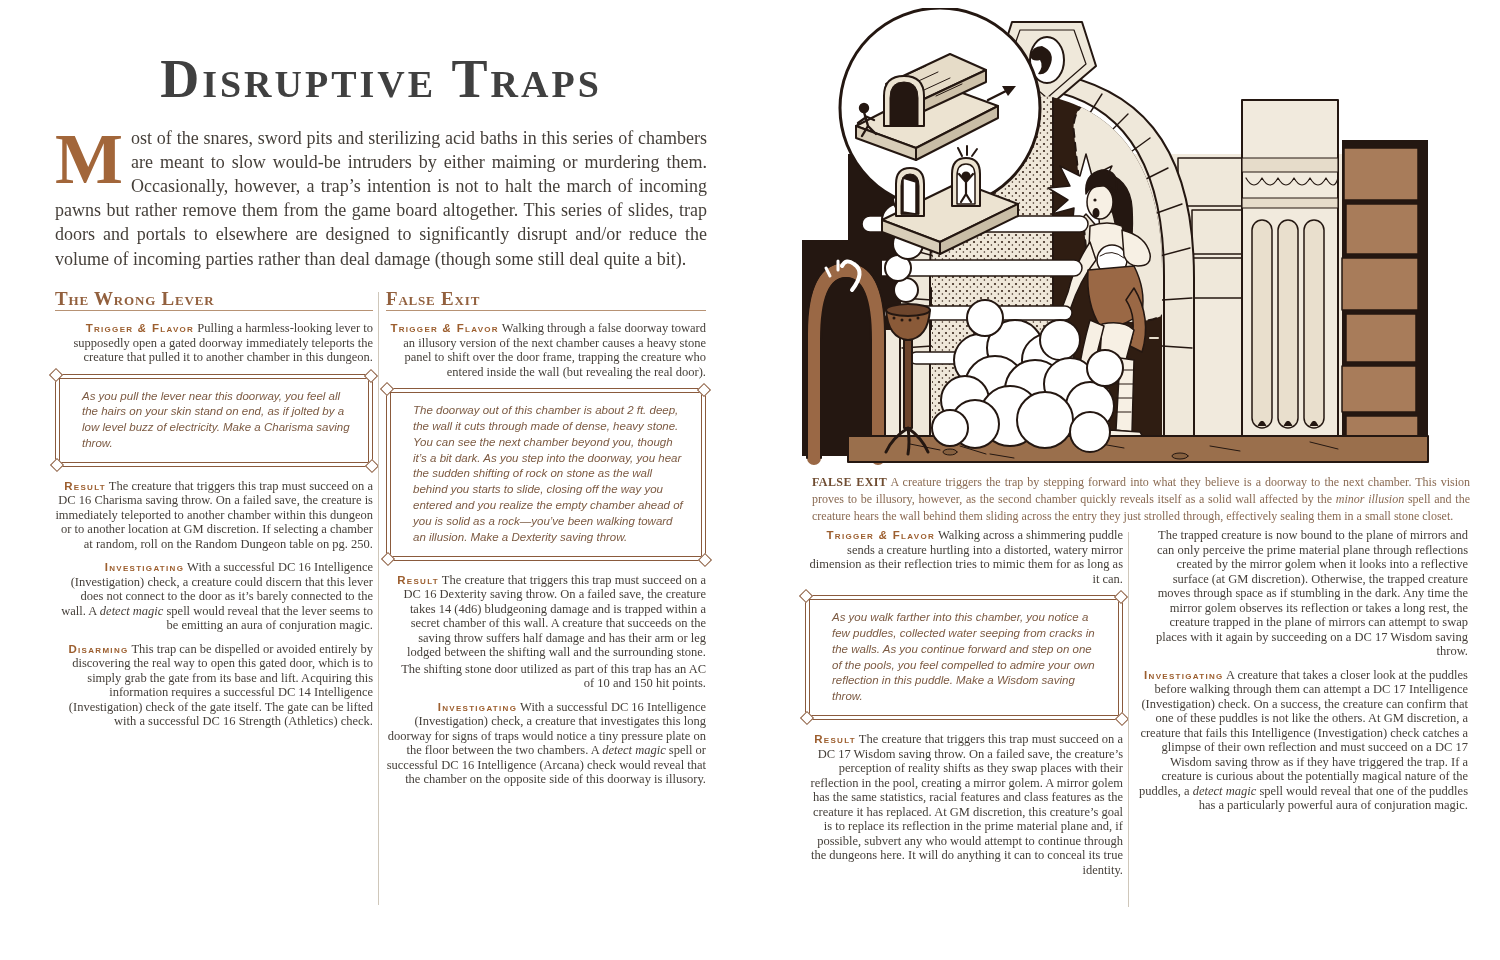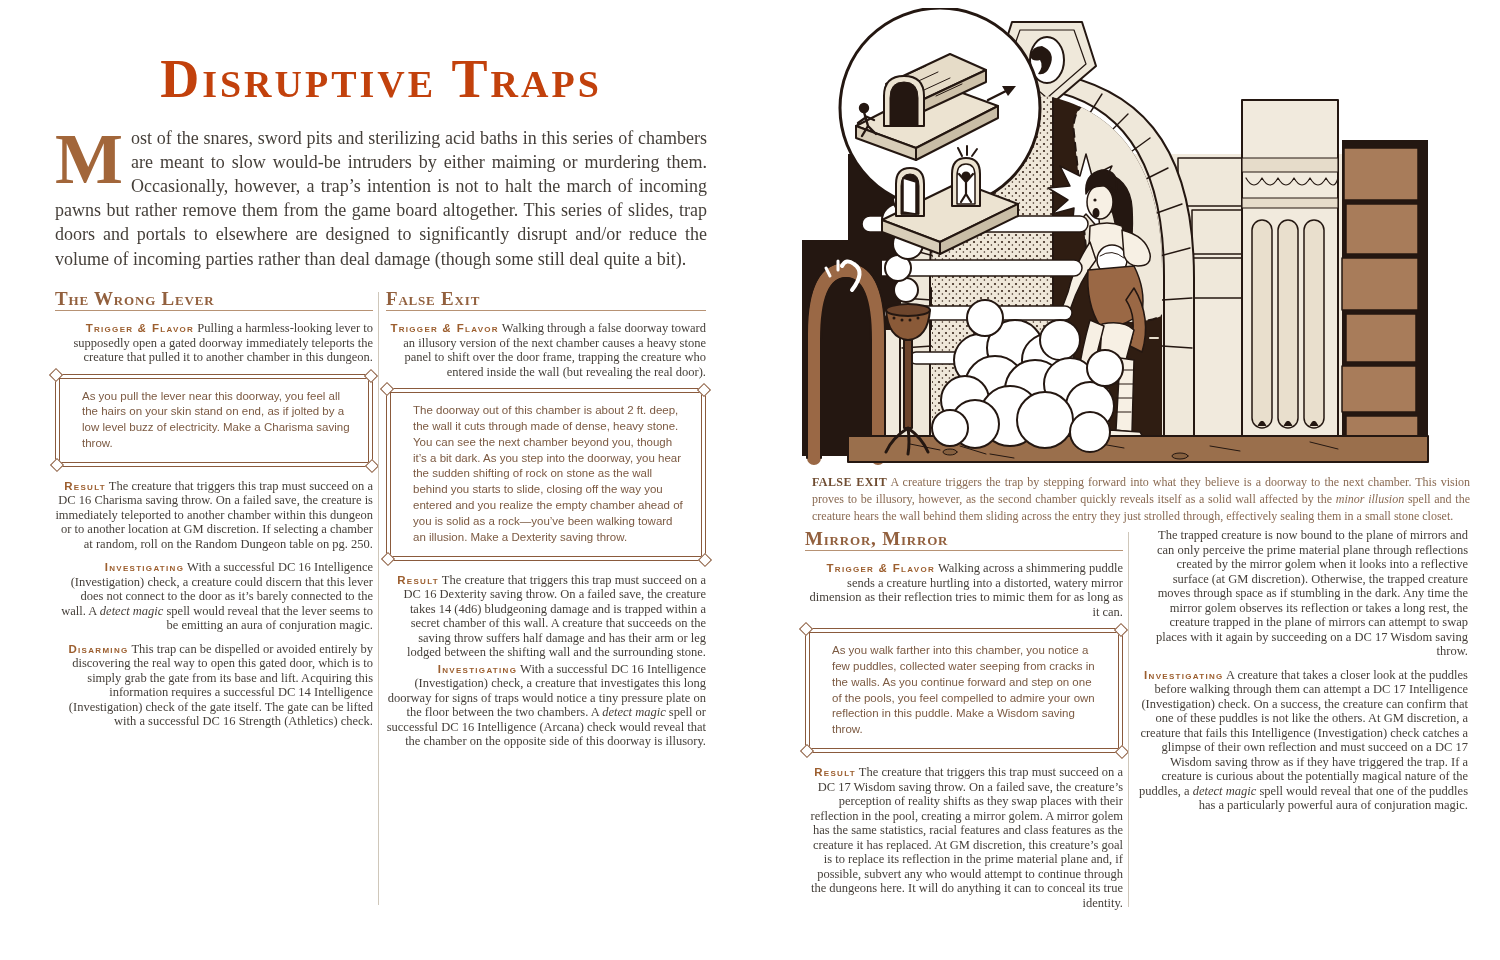--- a/index.html
+++ b/index.html
@@ -7,21 +7,21 @@
   .spread {
     position:relative; width:1500px; height:960px; background:#ffffff;
     font-family:"Liberation Serif", serif; color:#453f39; overflow:hidden;
   }
   .abs { position:absolute; }
 
   
   .title {
     left:55px; top:52px; width:652px; text-align:center;
     font-size:54px; font-weight:700; font-variant:small-caps;
-    letter-spacing:3px; color:#c2410c; line-height:1;
+    letter-spacing:3px; color:#404040; line-height:1;
   }
   .intro {
     left:55px; top:126px; width:652px;
     font-size:18px; line-height:1.34; color:#453f39; text-align:justify;
   }
   .dropcap {
     float:left; font-size:72px; line-height:.78; font-weight:600;
     color:#a2663a; margin:5px 8px 0 0;
   }
   .col { position:absolute; }
@@ -45,21 +45,21 @@
     position:relative; background:#fff;
   }
   .flavor-box::before, .flavor-box::after, .fb-inner::before, .fb-inner::after {
     content:""; position:absolute; width:8px; height:8px; background:#fff;
     border:1px solid #8a5a3c; transform:rotate(45deg);
   }
   .flavor-box::before { left:-5px; top:-5px; }
   .flavor-box::after { right:-5px; bottom:-5px; }
   .fb-inner::before { right:-8px; top:-8px; }
   .fb-inner::after { left:-8px; bottom:-8px; }
-  .fb-inner { border:1px solid #8a5a3c; padding:10px 16px 10px 22px; position:relative; }
+  .fb-inner { border:1px solid #8a5a3c; padding:10px 16px 10px 22px; position:relative;font-style:italic; }
   .fb-inner p {
     font-family:"Liberation Sans", sans-serif; font-size:11.5px;
     line-height:1.38; color:#7c5a42;
   }
   .footer {
     left:48px; top:958px; width:600px; color:#574a40; white-space:nowrap;
   }
   .footer .pgnum { font-size:15px; margin-right:10px; }
   .footer .booktitle {
     font-size:11.5px; font-variant:small-caps; letter-spacing:1.2px;
@@ -99,20 +99,21 @@
 
   <section class="col" style="left:386px; top:288px; width:320px;">
     <h2 class="sec-h">False Exit</h2>
     <p class="body"><span class="kw">Trigger <i>&amp;</i> Flavor</span> <span>Walking through a false doorway toward an illusory version of the next chamber causes a heavy stone panel to shift over the door frame, trapping the creature who entered inside the wall (but revealing the real door).</span></p>
     <div class="flavor-box">
       <div class="fb-inner">
           <p>The doorway out of this chamber is about 2 ft. deep, the wall it cuts through made of dense, heavy stone. You can see the next chamber beyond you, though it’s a bit dark. As you step into the doorway, you hear the sudden shifting of rock on stone as the wall behind you starts to slide, closing off the way you entered and you realize the empty chamber ahead of you is solid as a rock—you’ve been walking toward an illusion. Make a Dexterity saving throw.</p>
         </div>
     </div>
     <p class="body nogap"><span class="kw">Result</span> <span>The creature that triggers this trap must succeed on a DC 16 Dexterity saving throw. On a failed save, the creature takes 14 (4d6) bludgeoning damage and is trapped within a secret chamber of this wall. A creature that succeeds on the saving throw suffers half damage and has their arm or leg lodged between the shifting wall and the surrounding stone.</span></p>
+    <p class="body indent">The shifting stone door utilized as part of this trap has an AC of 10 and 150 hit points.</p>
     <p class="body"><span class="kw">Investigating</span> <span>With a successful DC 16 Intelligence (Investigation) check, a creature that investigates this long doorway for signs of traps would notice a tiny pressure plate on the floor between the two chambers. A <i>detect magic</i> spell or successful DC 16 Intelligence (Arcana) check would reveal that the chamber on the opposite side of this doorway is illusory.</span></p>
   </section>
 
   <div class="abs footer">
     <span class="pgnum">86</span><span class="booktitle">The Game Master’s Book of Traps, Puzzles and Dungeons</span>
   </div>
 
   <svg class="abs illo" viewBox="0 0 648 458" aria-hidden="true">
     <g stroke-linejoin="round" stroke-linecap="round">
       <defs>
@@ -324,21 +325,20 @@
           </g>
           <path d="M172,148 l-4,-8 M177,147 l0,-9 M182,148 l5,-7" stroke-width="2"></path>
         </g>
       </g>
     </g>
   </svg>
 
   <p class="abs caption"><span class="cap-label">False Exit</span> <span>A creature triggers the trap by stepping forward into what they believe is a doorway to the next chamber. This vision proves to be illusory, however, as the second chamber quickly reveals itself as a solid wall affected by the <i>minor illusion</i> spell and the creature hears the wall behind them sliding across the entry they just strolled through, effectively sealing them in a small stone closet.</span></p>
 
   <section class="col" style="left:805px; top:528px; width:318px;">
-    <h2 class="sec-h">Mirror, Mirror</h2>
     <p class="body"><span class="kw">Trigger <i>&amp;</i> Flavor</span> <span>Walking across a shimmering puddle sends a creature hurtling into a distorted, watery mirror dimension as their reflection tries to mimic them for as long as it can.</span></p>
     <div class="flavor-box">
       <div class="fb-inner">
           <p>As you walk farther into this chamber, you notice a few puddles, collected water seeping from cracks in the walls. As you continue forward and step on one of the pools, you feel compelled to admire your own reflection in this puddle. Make a Wisdom saving throw.</p>
         </div>
     </div>
     <p class="body"><span class="kw">Result</span> <span>The creature that triggers this trap must succeed on a DC 17 Wisdom saving throw. On a failed save, the creature’s perception of reality shifts as they swap places with their reflection in the pool, creating a mirror golem. A mirror golem has the same statistics, racial features and class features as the creature it has replaced. At GM discretion, this creature’s goal is to replace its reflection in the prime material plane and, if possible, subvert any who would attempt to continue through the dungeons here. It will do anything it can to conceal its true identity.</span></p>
   </section>
 
   <div class="vrule" style="left:1128px; top:532px; height:375px;"></div>

